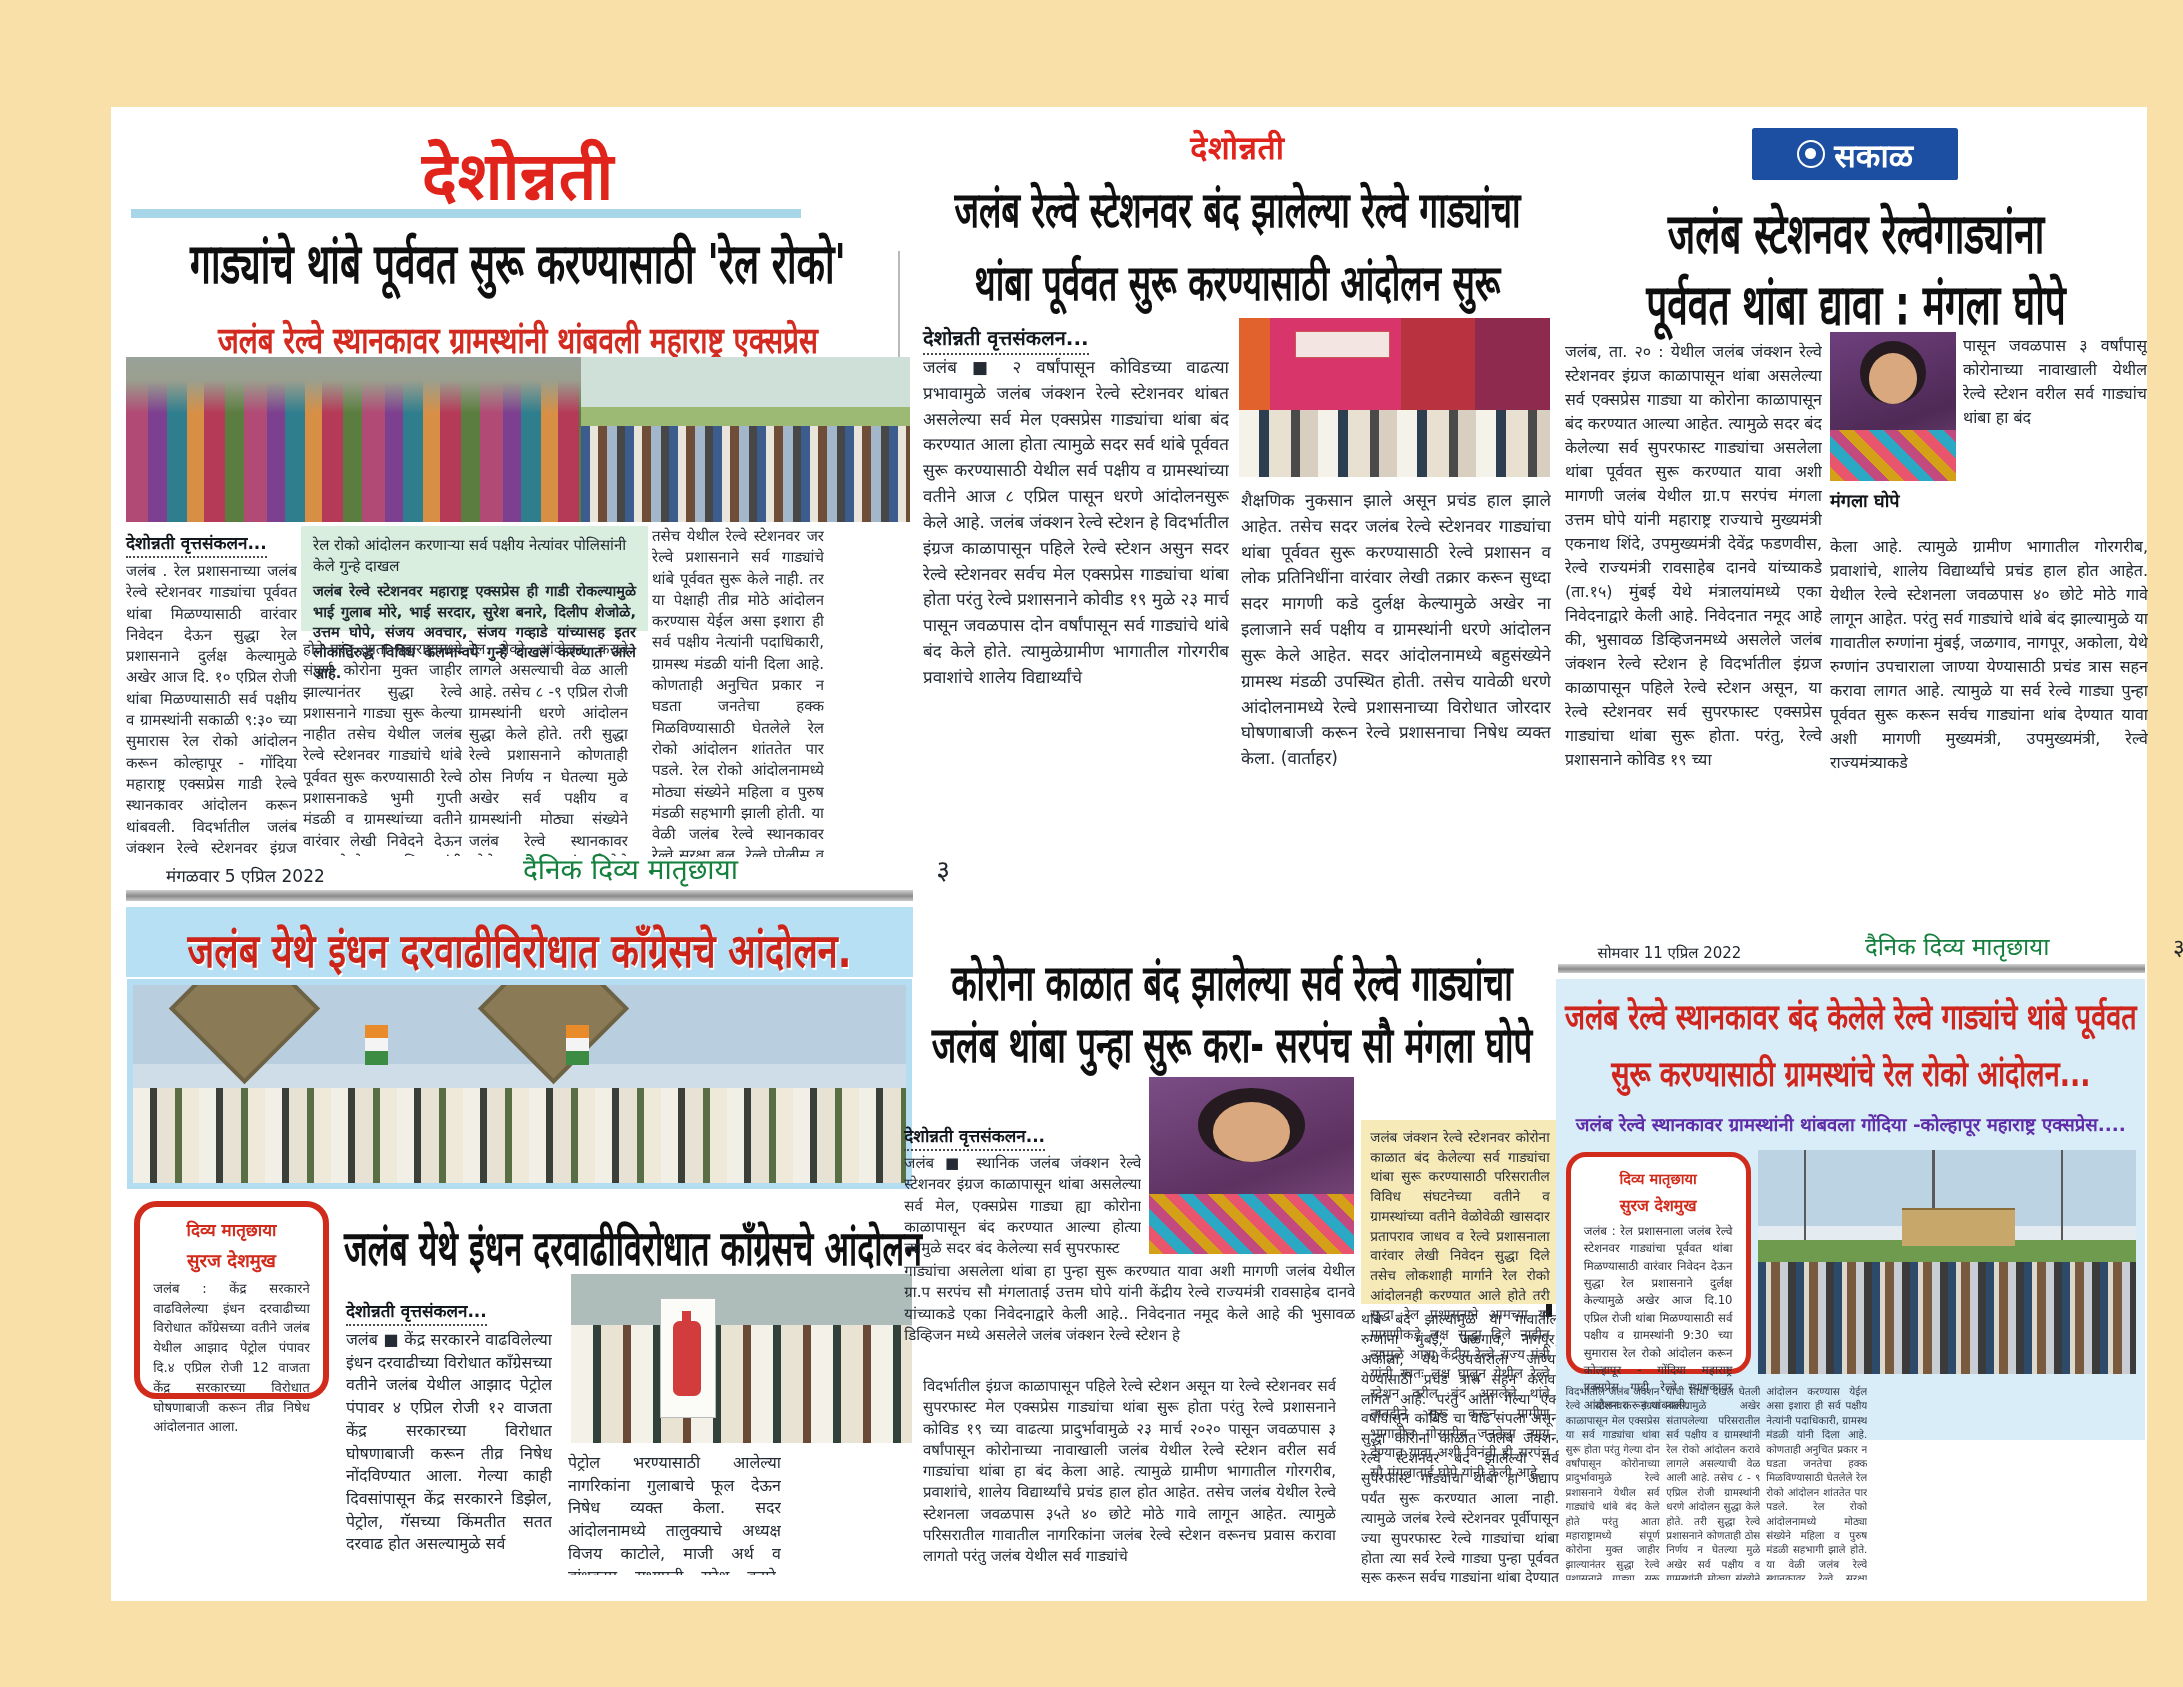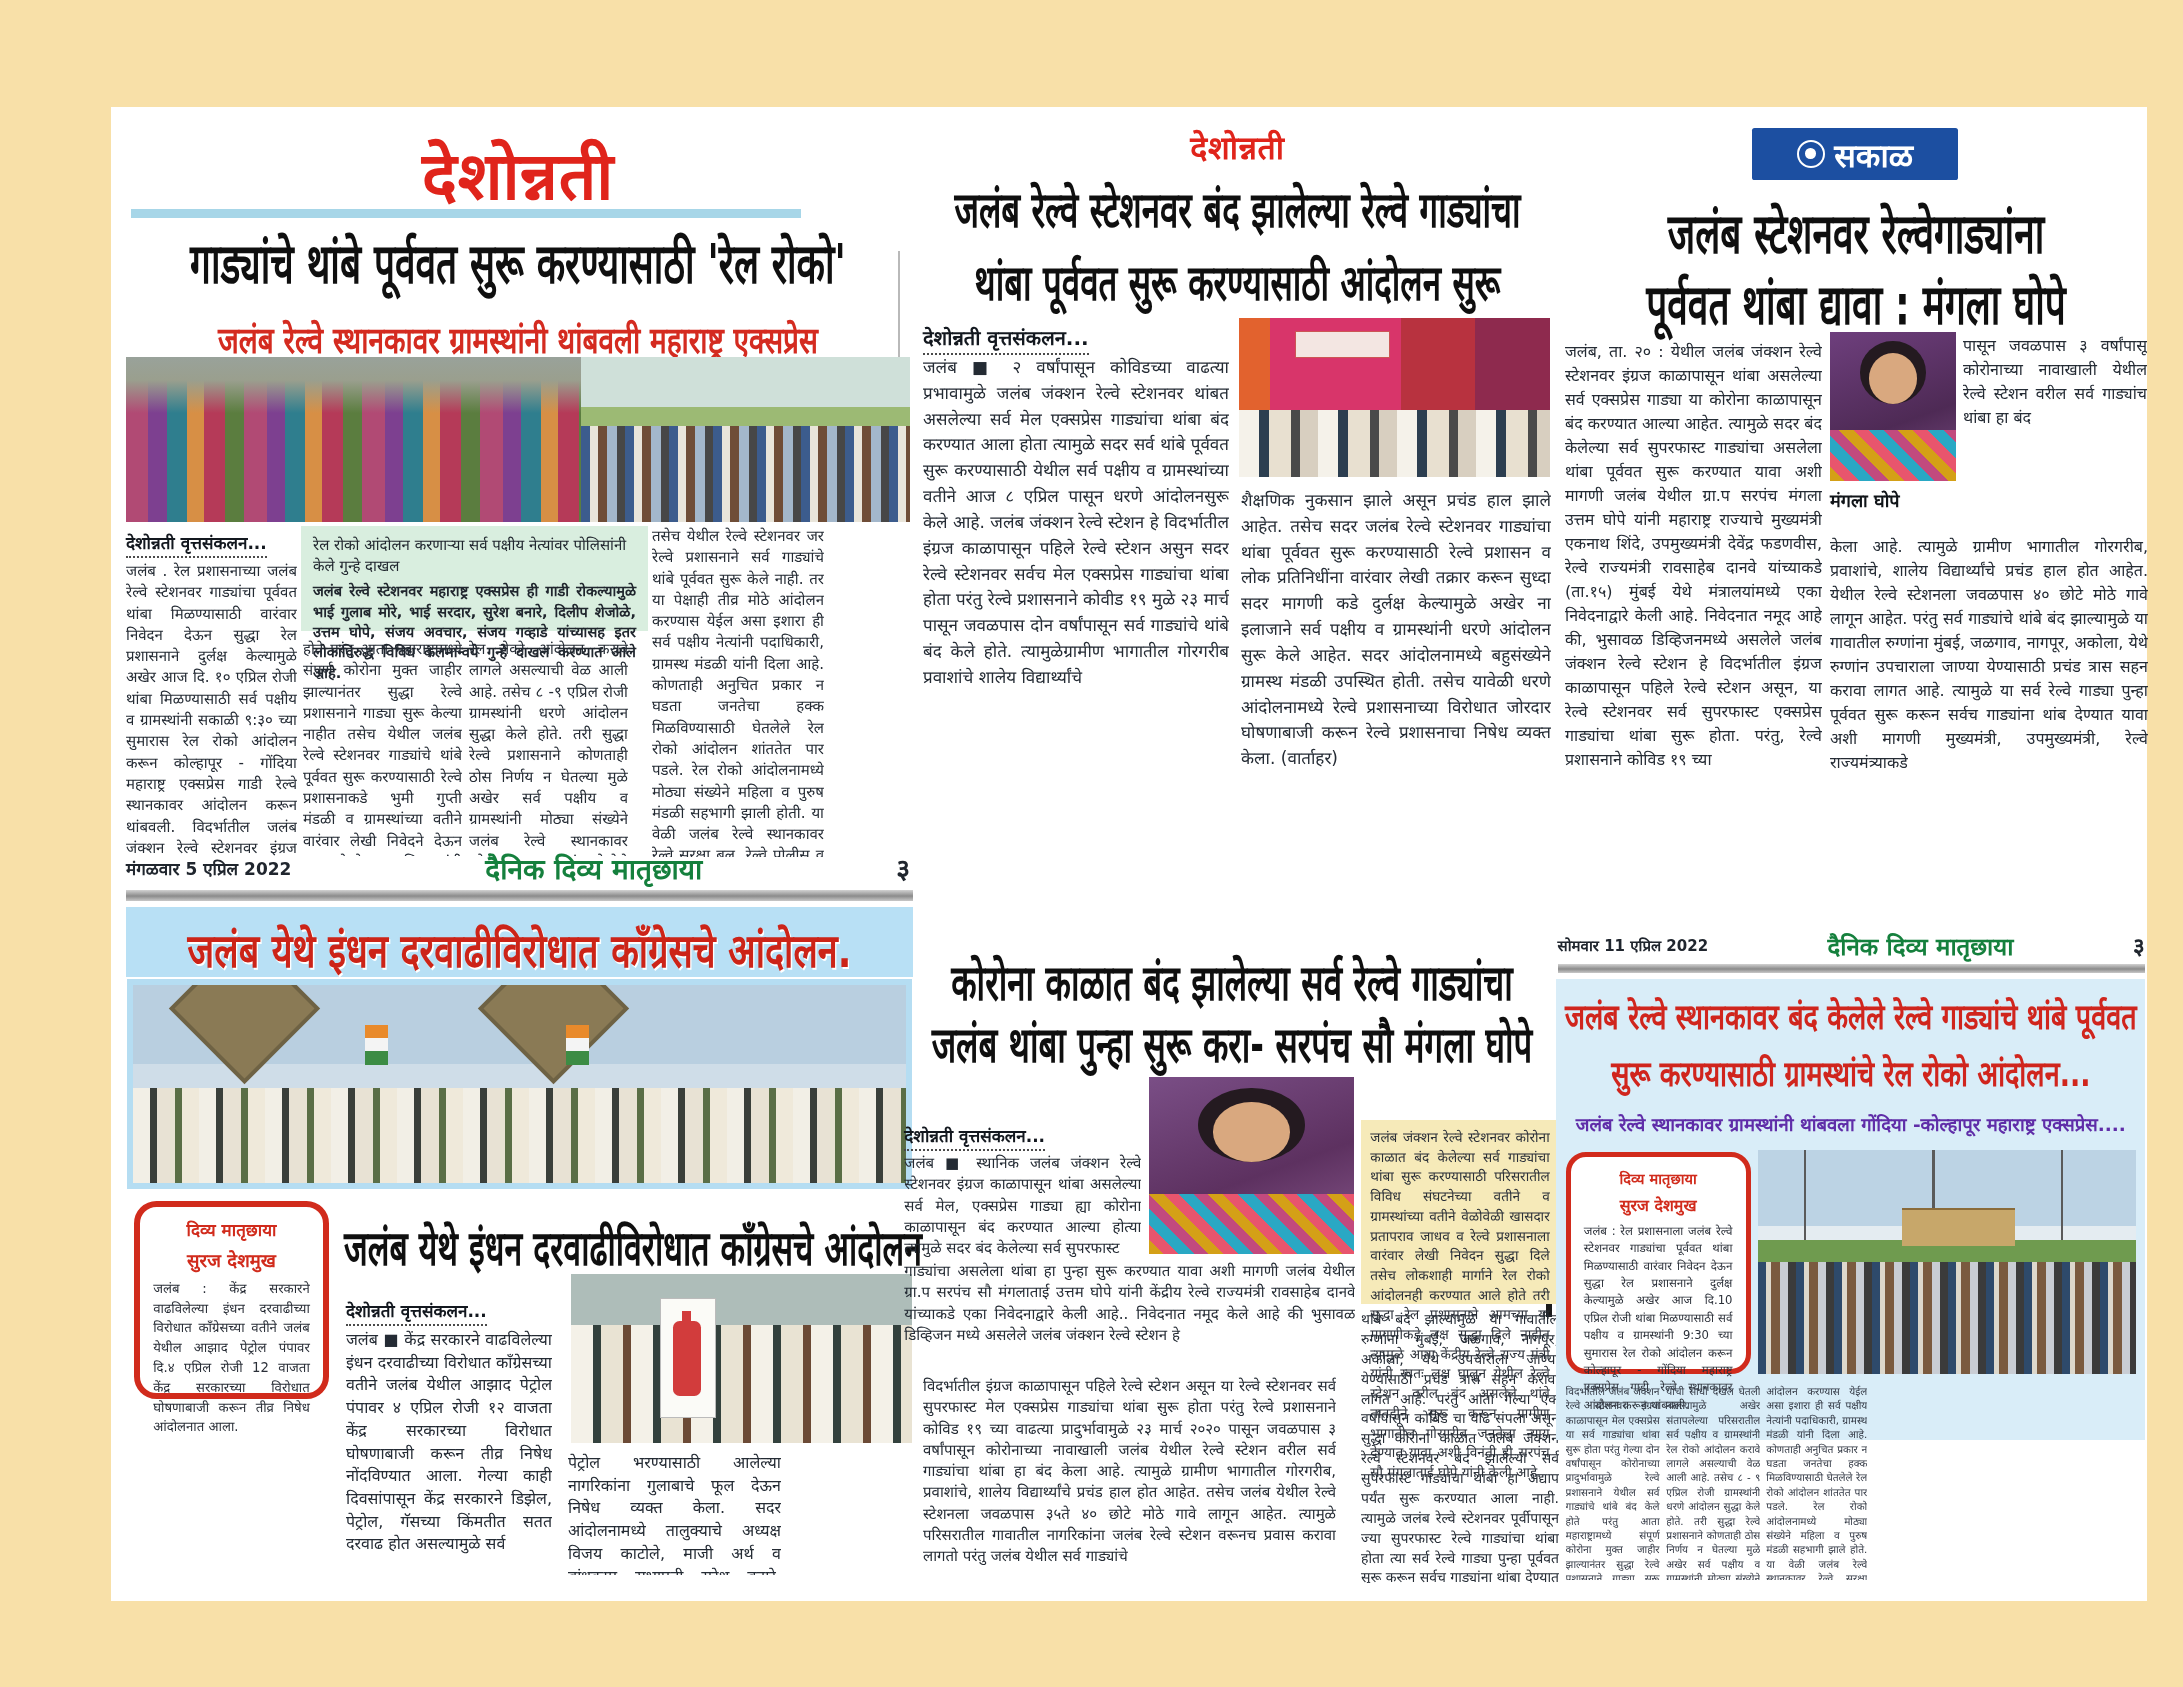--- a/index.html
+++ b/index.html
@@ -11,21 +11,21 @@
   .ctr{left:0;right:0;text-align:center;}
   .red{color:#e0241b;}
   .mast{font-weight:bold;letter-spacing:0.7px;margin:0;}
   .hl{font-weight:bold;color:#0f0f0f;margin:0;white-space:nowrap;transform-origin:top center;}
   .squeeze{transform:scaleY(1.5);}
   .squeeze13{transform:scaleY(1.3);}
   .col{font-size:15px;line-height:1.42;text-align:justify;overflow:hidden;color:#242b34;}
   .byline{font-weight:bold;font-size:17px;color:#13181f;border-bottom:2px dotted #4a4a4a;display:inline-block;padding-bottom:2px;}
   .rule{background:#a7d6e8;}
   .graybar{background:linear-gradient(180deg,#d2d2d2,#8b8b8b 55%,#c8c8c8);}
-  .strip{display:flex;align-items:center;justify-content:space-between;font-weight:bold;}
+  .strip{display:flex;align-items:flex-end;justify-content:space-between;font-weight:normal;margin-left:40px;}
   .strip .sp{color:#15803d;}
   .gb{background:#d9eedf;padding:9.3px 12px;box-sizing:border-box;}
   .gb .t{font-weight:normal;font-size:15px;line-height:1.35;margin-bottom:5.3px;}
   .gb .b{font-weight:bold;font-size:14.6px;line-height:1.4;text-align:justify;}
   .sidebox{background:#fff;border:6px solid #d12b1c;border-radius:22.5px;box-sizing:border-box;padding:10.6px 13.2px;text-align:center;}
   .sidebox .k{color:#d12b1c;font-weight:bold;}
   .sidebox .a{color:#d12b1c;font-weight:bold;margin:6.6px 0;}
   .sidebox .bd{text-align:justify;color:#2a2f38;}
   .ph{position:absolute;overflow:hidden;}
   

